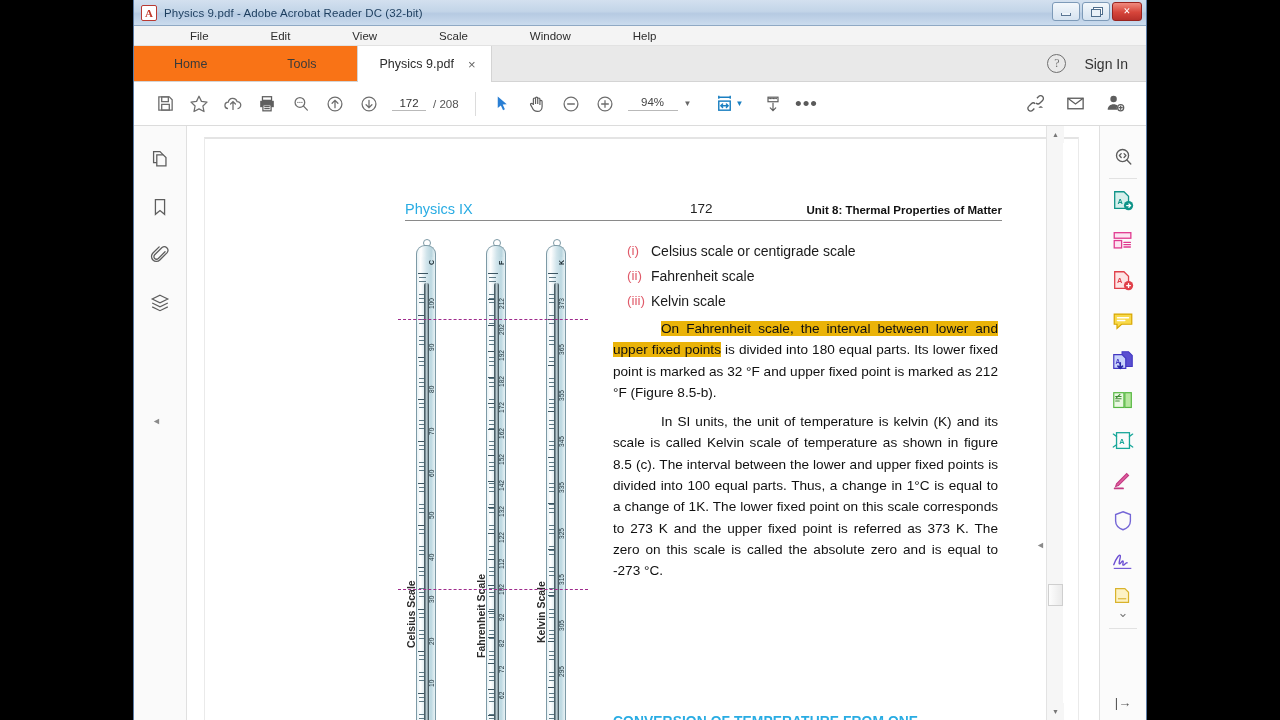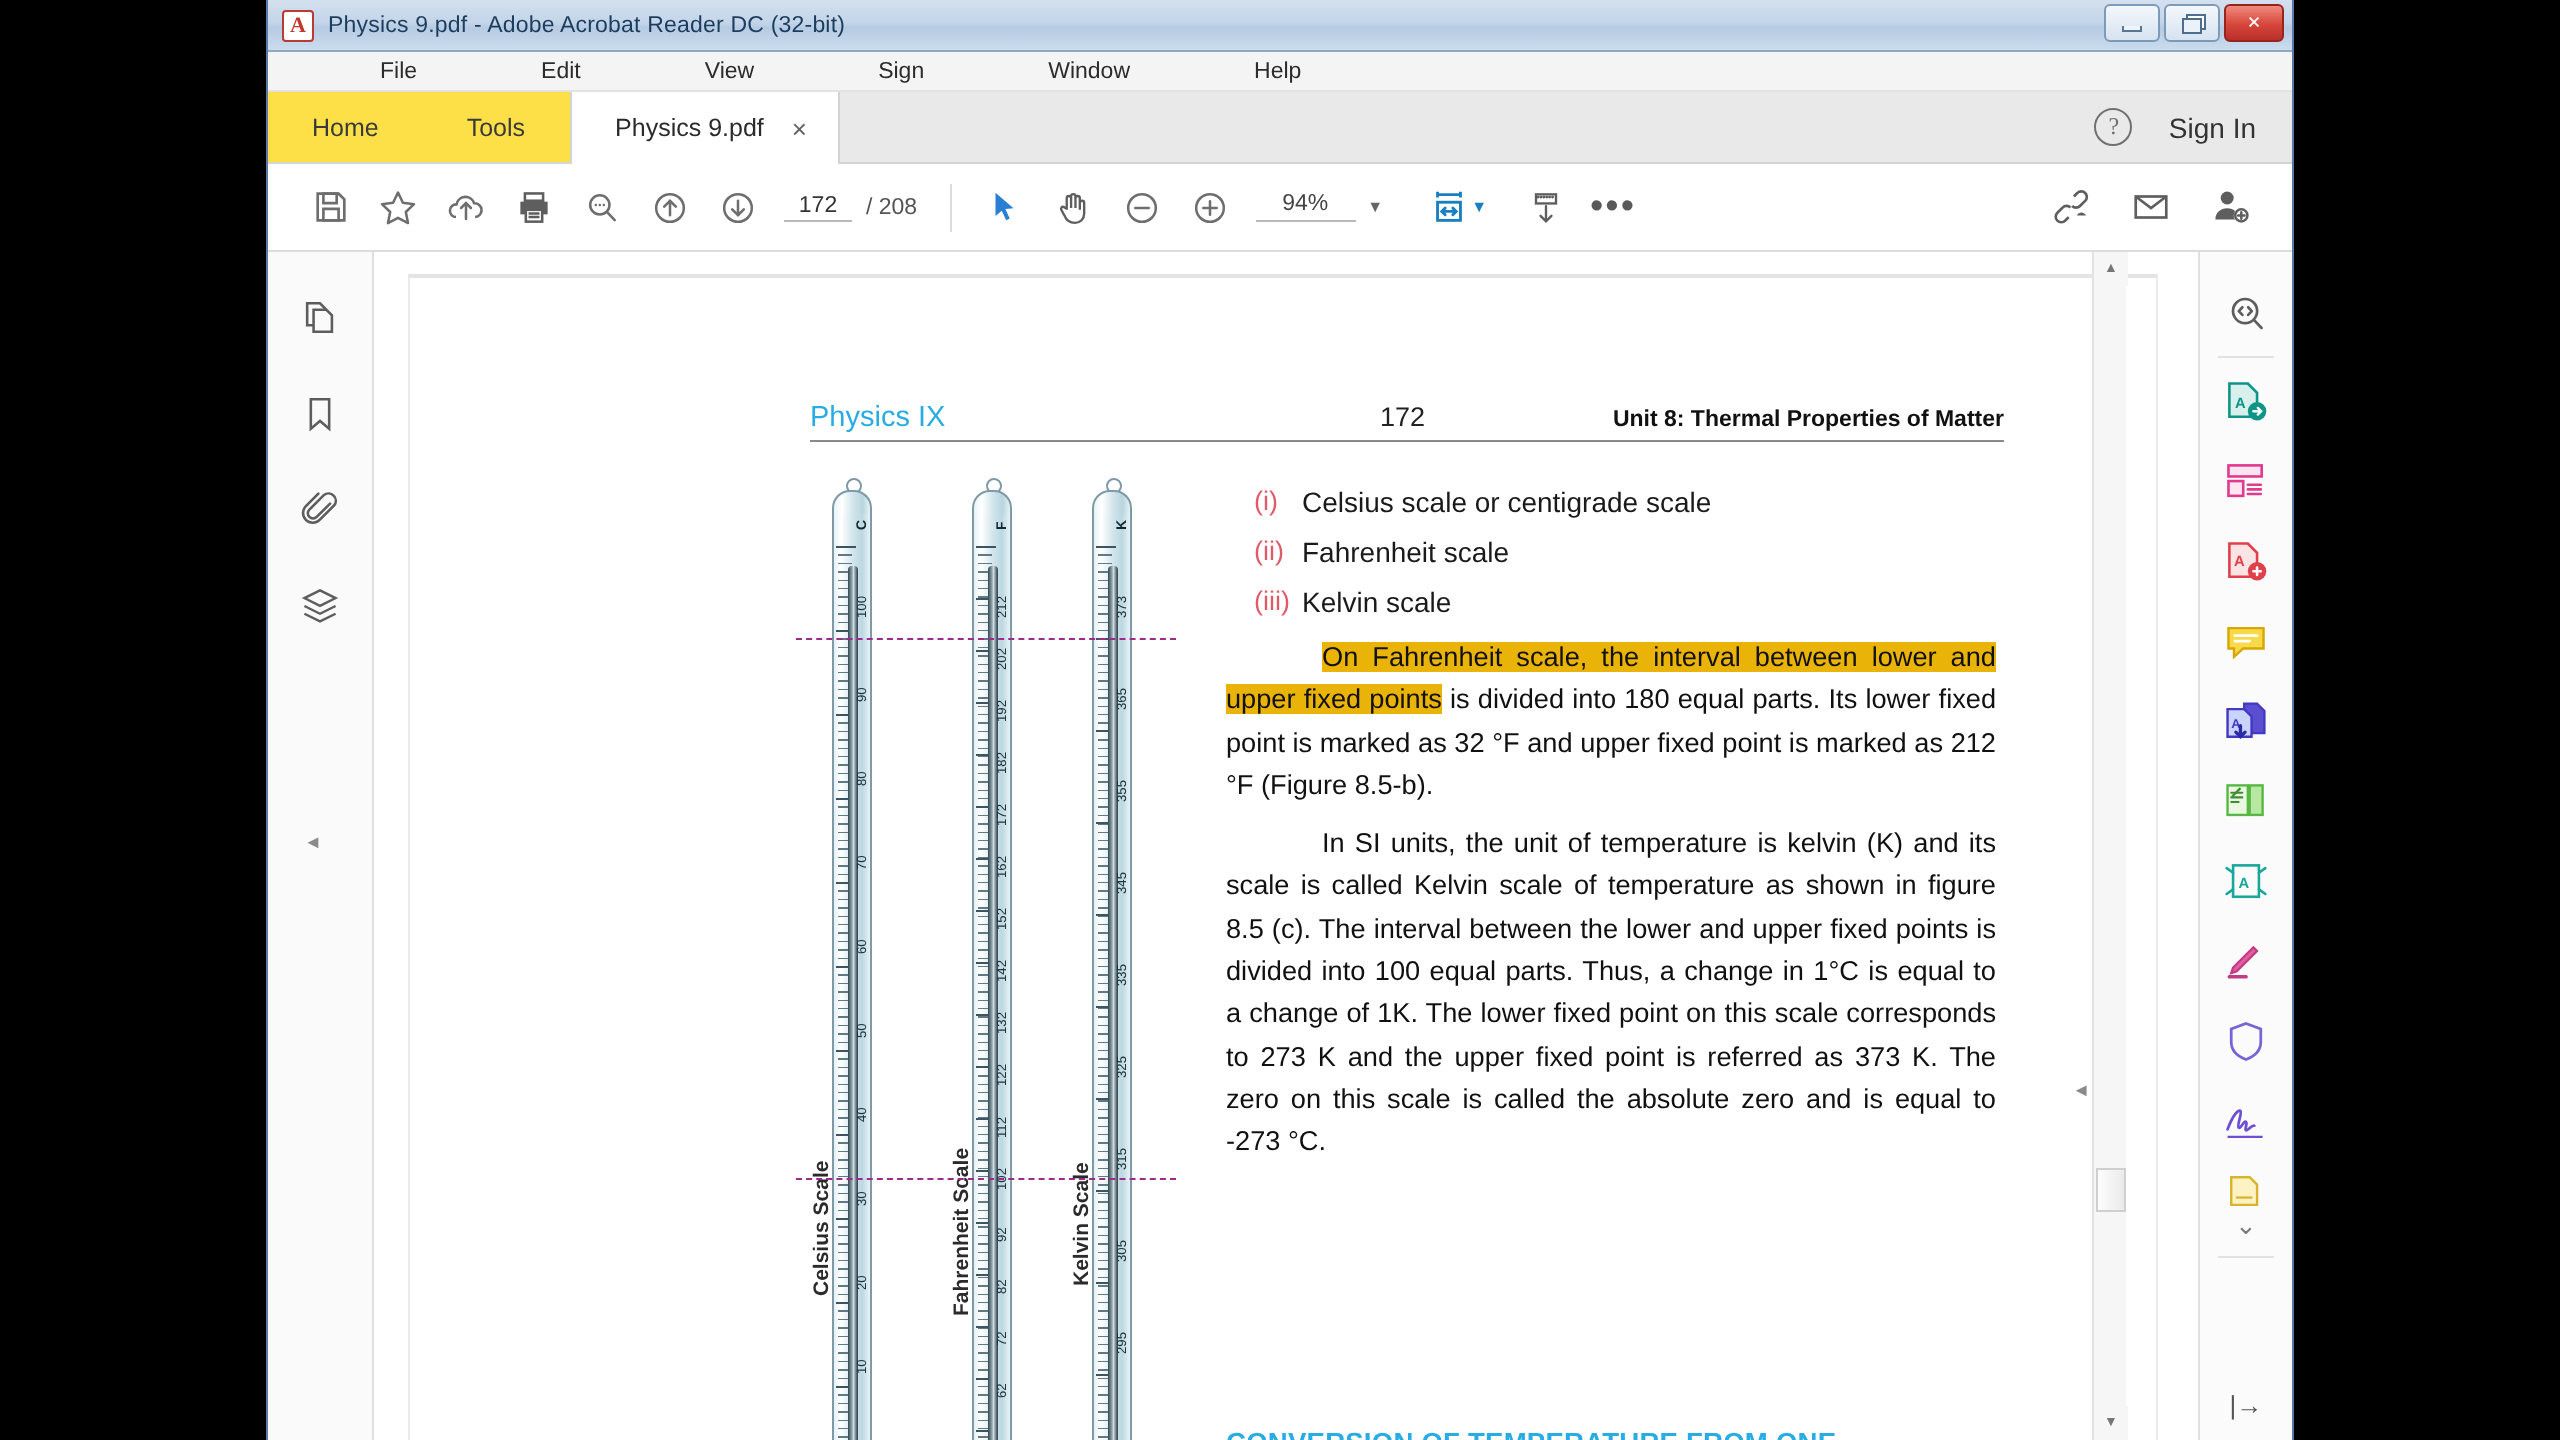--- a/index.html
+++ b/index.html
@@ -55,21 +55,21 @@
   }
   .menu-item { font-size:11.5px; color:#2c2c2c; cursor:default;padding-left:46px; }
 
   
   #tabrow {
     height: 36px; background:#e9e9e9; position:relative;
     border-bottom:1px solid #d4d4d4; display:flex; align-items:stretch;
   }
   .navbtn {
     display:flex; align-items:center; justify-content:center;
-    padding:0 22px; font-size:12.5px; color:#3a3a3a; background:#fde047;
+    padding:0 40px; font-size:12.5px; color:#3a3a3a; background:#f97316;
   }
   #doc-tab {
     display:flex; align-items:center; gap:14px; padding:0 16px 0 22px;
     background:#fff; font-size:12.5px; color:#2b2b2b;
     border-left:1px solid #d4d4d4; border-right:1px solid #d4d4d4;
     margin-bottom:-1px;
   }
   #tab-close { font-size:13px; color:#666; }
   #tabrow-right { margin-left:auto; display:flex; align-items:center; gap:18px; padding-right:18px; }
   #help-icon {
@@ -239,21 +239,21 @@
             <div class="rst-glyph"></div>
           </div>
       <div class="wbtn close">×</div>
     </div>
   </div>
 
   <div id="menubar">
     <div class="menu-item">File</div>
     <div class="menu-item">Edit</div>
     <div class="menu-item">View</div>
-    <div class="menu-item">Sign</div>
+    <div class="menu-item">Scale</div>
     <div class="menu-item">Window</div>
     <div class="menu-item">Help</div>
   </div>
 
   <div id="tabrow">
     <div class="navbtn">Home</div>
     <div class="navbtn">Tools</div>
     <div id="doc-tab">
       <span>Physics 9.pdf</span>
       <span id="tab-close">×</span>

